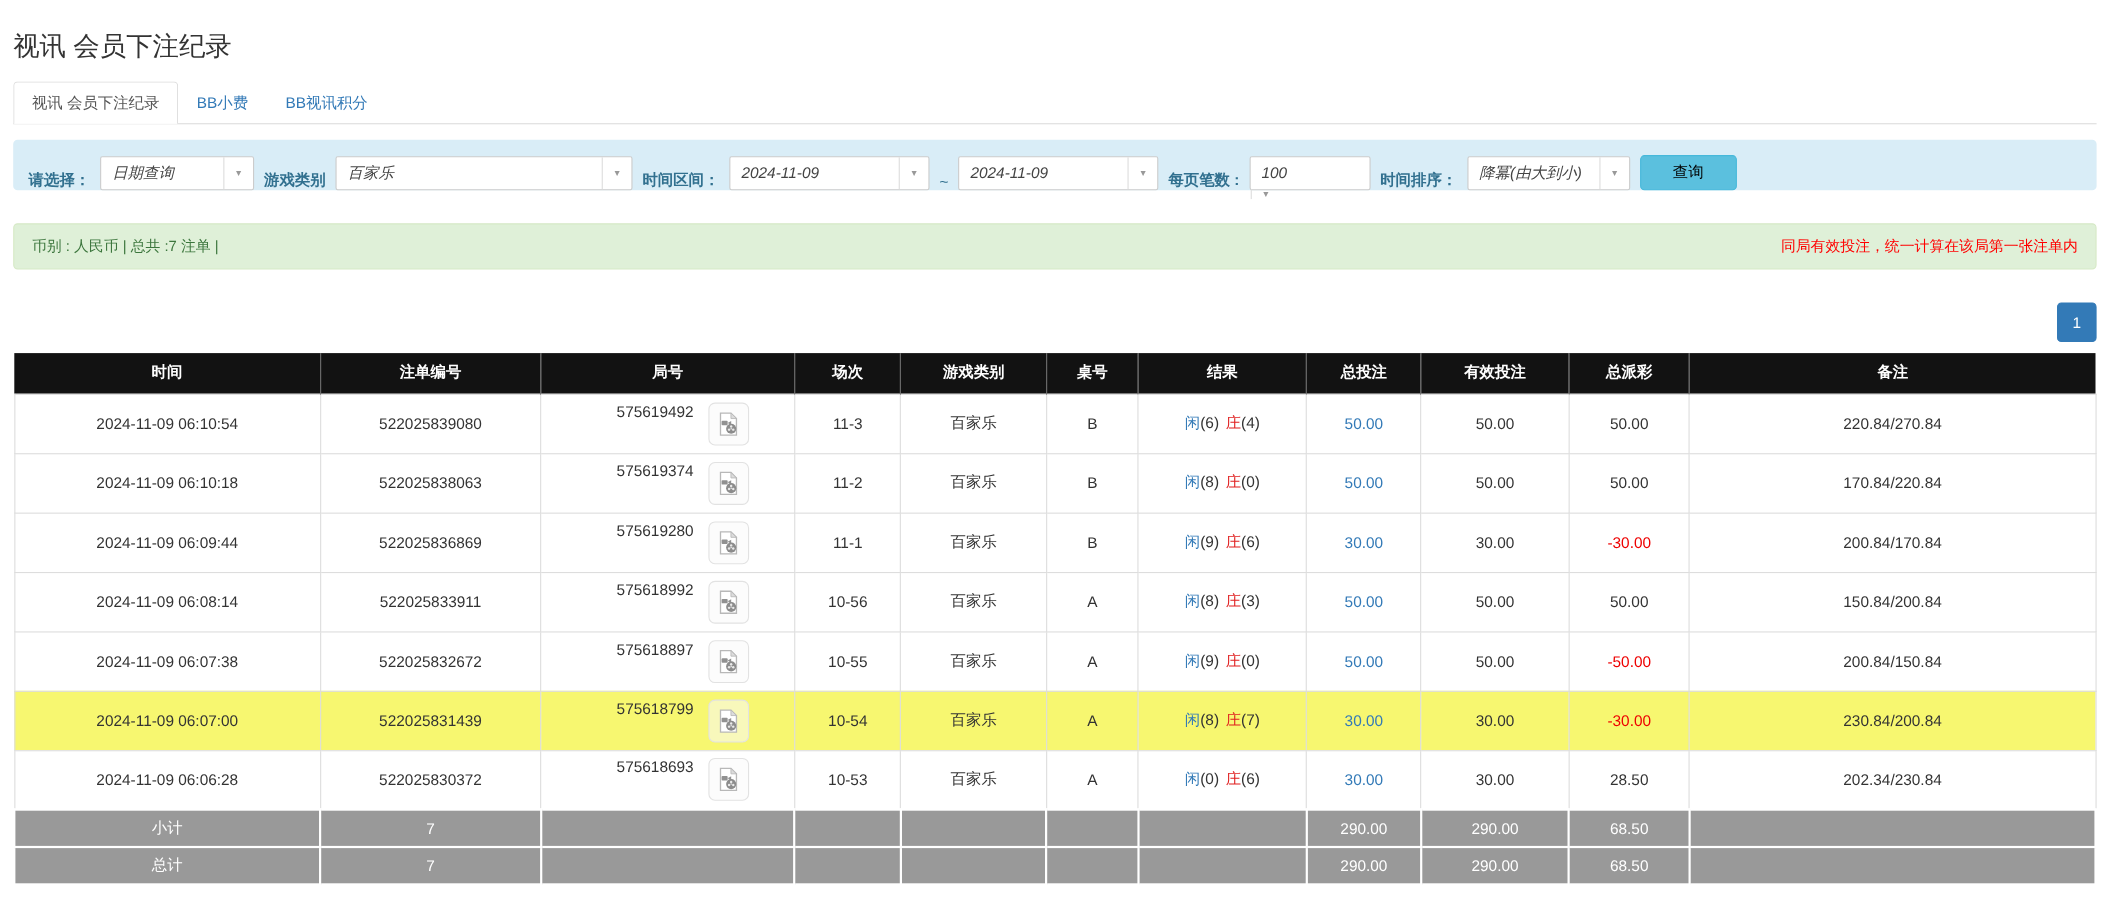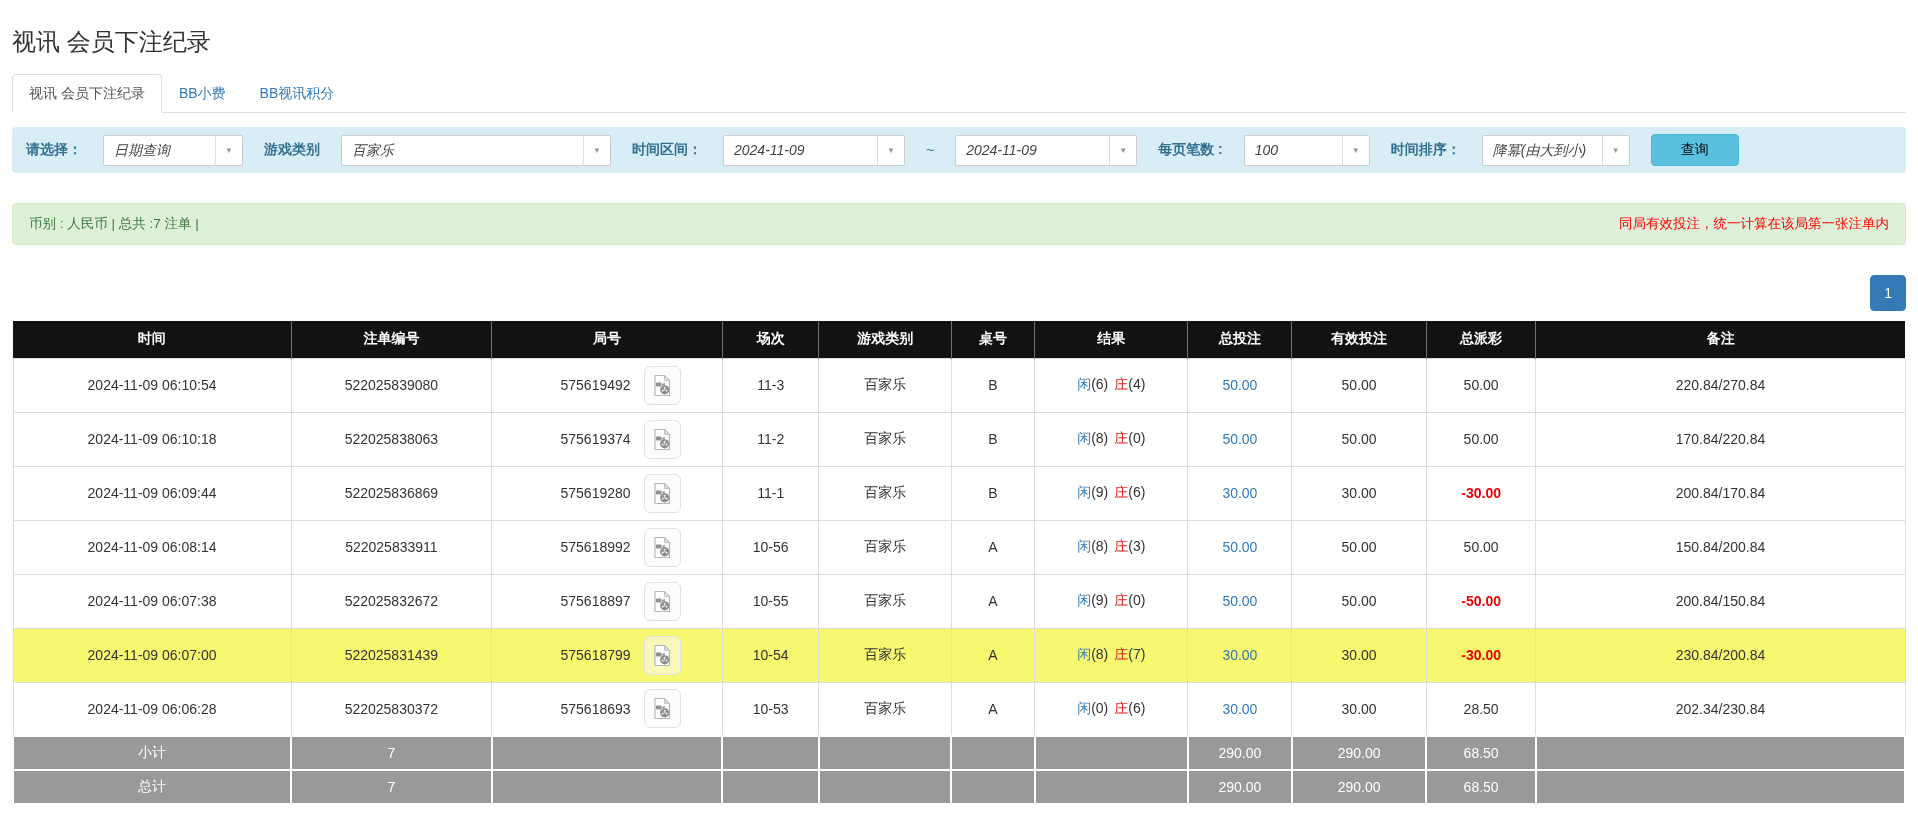--- a/index.html
+++ b/index.html
@@ -11,29 +11,29 @@
   .page-title { font-size: 24px; font-weight: 500; color: #333; margin: 26px 0 16px 0; }
 
   
   .tabs { list-style: none; display: flex; border-bottom: 1px solid #ddd; height: 39px; }
   .tab { font-size: 14px; padding: 10px 16px; margin-bottom: -1px; cursor: pointer;
          border: 1px solid transparent; border-radius: 4px 4px 0 0; color: var(--tab-link, #337ab7); }
   .tab.active { background: #fff; border-color: #ddd #ddd #fff #ddd; color: #555; }
 
   
   .filter-bar { margin-top: 14px; background: var(--filter-bg, #d9edf7); border-radius: 4px;
-                height: 46px; display: flex; align-items: center; gap: 21px; padding: 0 14px; }
+                height: 46px; display: flex; align-items: flex-end; gap: 9px; padding: 0 14px; }
   .f-label { font-size: 14px; font-weight: bold; color: var(--filter-label, #31708f); white-space: nowrap; }
   .sel { display: inline-flex; align-items: stretch; background: #fff; border: 1px solid #ccc;
          border-radius: 2px; height: 31px; cursor: pointer; }
   .sel .val { padding: 0 10px; line-height: 29px; font-size: 14px; color: #444; white-space: nowrap; }
   .sel .arrow { width: 27px; border-left: 1px solid #ddd; display: flex; align-items: center;
                 justify-content: center; color: #999; font-size: 8px; }
   .sel.w-query { width: 140px; } .sel.w-game { width: 270px; }
-  .sel.w-date { width: 182px; } .sel.w-size { width: 126px; } .sel.w-sort { width: 148px; }
+  .sel.w-date { width: 182px; } .sel.w-size { width: 110px; flex-direction: column; } .sel.w-sort { width: 148px; }
   .sel .val { flex: 1; font-style: italic; }
   .tilde { color: var(--filter-label, #31708f); font-size: 14px; }
   .query-btn { background: var(--query-btn, #5bc0de); border: 1px solid #46b8da; color: #000000;
                font-size: 14px; padding: 6px 29px; border-radius: 4px; cursor: pointer; font-family: Liberation Mono, monospace; }
 
   
   .summary-bar { margin-top: 30px; background: var(--success-bg, #dff0d8); border: 1px solid #d6e9c6;
                  border-radius: 4px; height: 42px; display: flex; align-items: center;
                  justify-content: space-between; padding: 0 16px; }
   .summary-info { color: var(--success-text, #3c763d); font-size: 13.5px; }
@@ -45,29 +45,29 @@
               font-size: 14px; padding: 9px 13px; border-radius: 4px; border: 1px solid #337ab7; cursor: pointer; }
 
   
   table { width: 100%; border-collapse: collapse; table-layout: fixed; margin-top: 10px; }
   thead th { background: var(--header-bg, #121212); color: #fff; font-size: 14px; font-weight: bold;
              height: 37px; border-right: 1px solid #6f6f6f; text-align: center; }
   thead th:last-child { border-right: none; }
   tbody td { height: 54px; border: 1px solid #ddd; text-align: center; font-size: 14px; color: #333;
              background: #fff; }
   tr.highlight td { background: var(--highlight-yellow, #f7f770); }
-  .round-cell-inner { display: inline-flex; align-items: center; gap: 13px; justify-content: center; margin-left: 27px; }
+  .round-cell-inner { display: inline-flex; align-items: flex-start; gap: 13px; justify-content: center; margin-left: 27px; }
   .video-btn { width: 37px; height: 39px; border: 1px solid #e2e2e2; border-radius: 6px;
                background: rgba(250,250,250,0.55); cursor: pointer; display: inline-flex;
                align-items: center; justify-content: center; }
   .res-p { color: var(--player-blue, #337ab7); }
   .res-b { color: var(--banker-red, #e02020); }
   .res-gap { display: inline-block; width: 6px; }
   .bet-link { color: var(--accent-blue, #337ab7); text-decoration: none; cursor: pointer; }
-  td.neg { color: var(--negative-red, #ee0000); font-weight: bold; }
+  td.neg { color: var(--negative-red, #ee0000); }
   tfoot td { background: var(--footer-bg, #999999); color: #fff; font-size: 14px; height: 34px;
              text-align: center; border: 2px solid #fff; }
 </style>
 </head>
 <body>
 
 <div class="container">
 
   <h1 class="page-title">视讯 会员下注纪录</h1>
 

